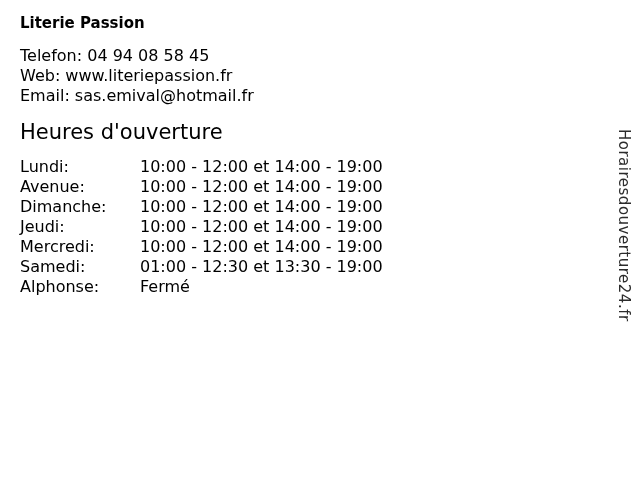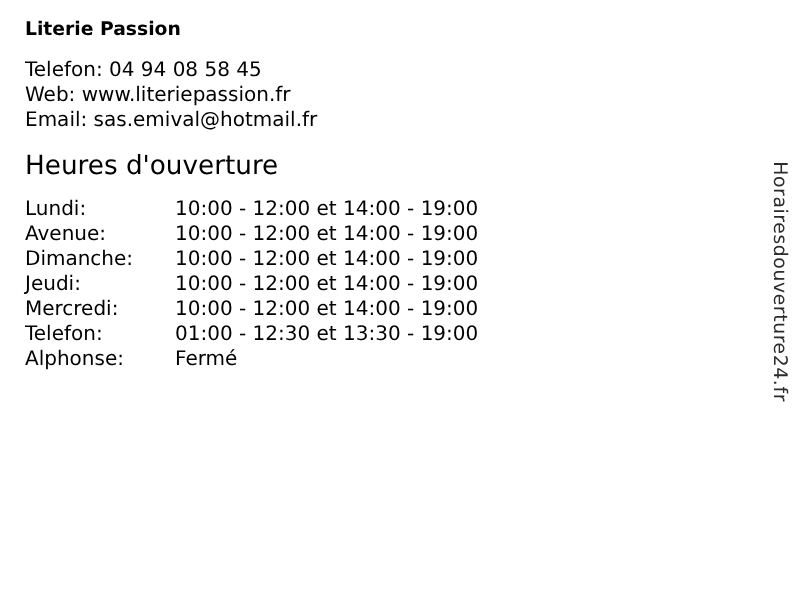--- a/index.html
+++ b/index.html
@@ -97,21 +97,21 @@
     </div>
     <div class="hours-row">
       <span class="hours-day">Jeudi:</span>
       <span class="hours-time">10:00 - 12:00 et 14:00 - 19:00</span>
     </div>
     <div class="hours-row">
       <span class="hours-day">Mercredi:</span>
       <span class="hours-time">10:00 - 12:00 et 14:00 - 19:00</span>
     </div>
     <div class="hours-row">
-      <span class="hours-day">Telefon:</span>
+      <span class="hours-day">Samedi:</span>
       <span class="hours-time">01:00 - 12:30 et 13:30 - 19:00</span>
     </div>
     <div class="hours-row">
       <span class="hours-day">Alphonse:</span>
       <span class="hours-time">Fermé</span>
     </div>
   </div>
 
 </div>
 

